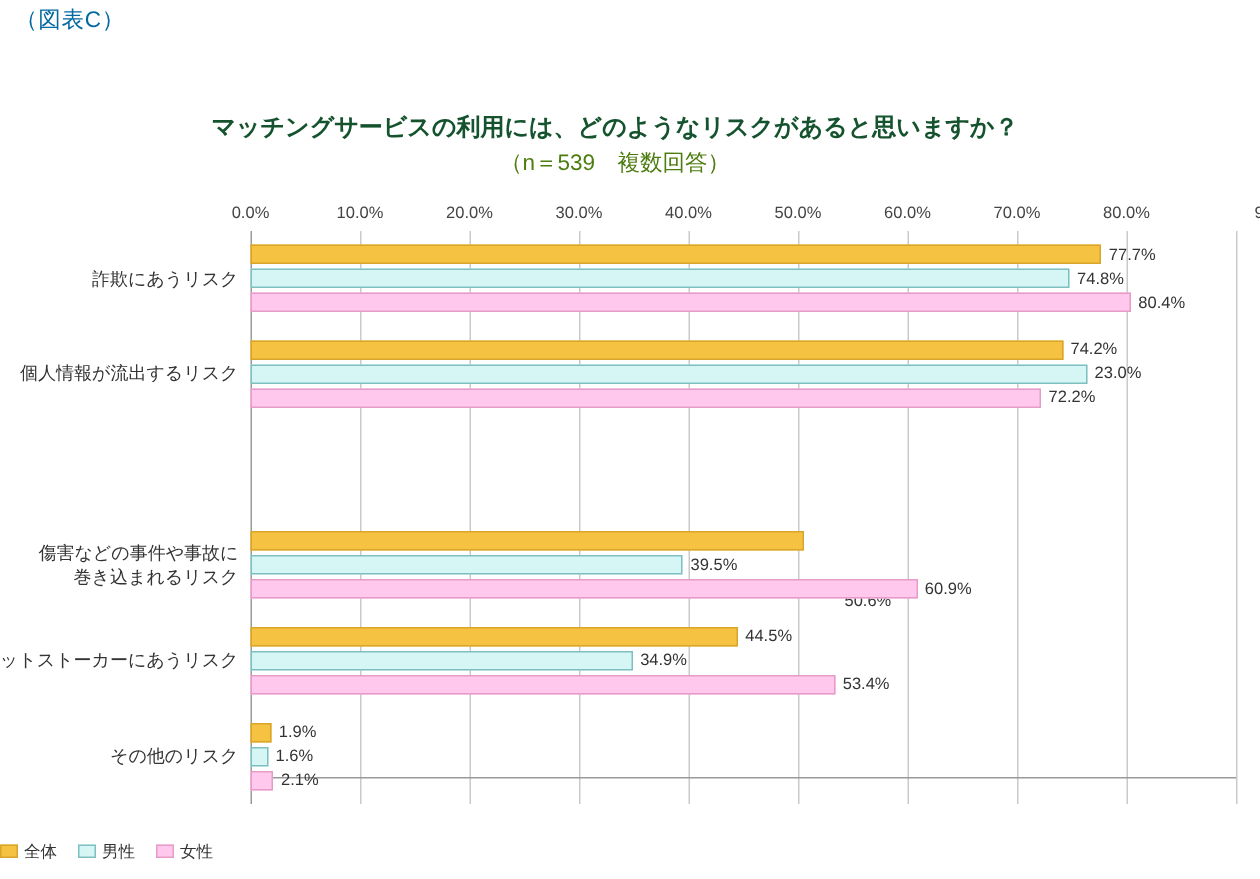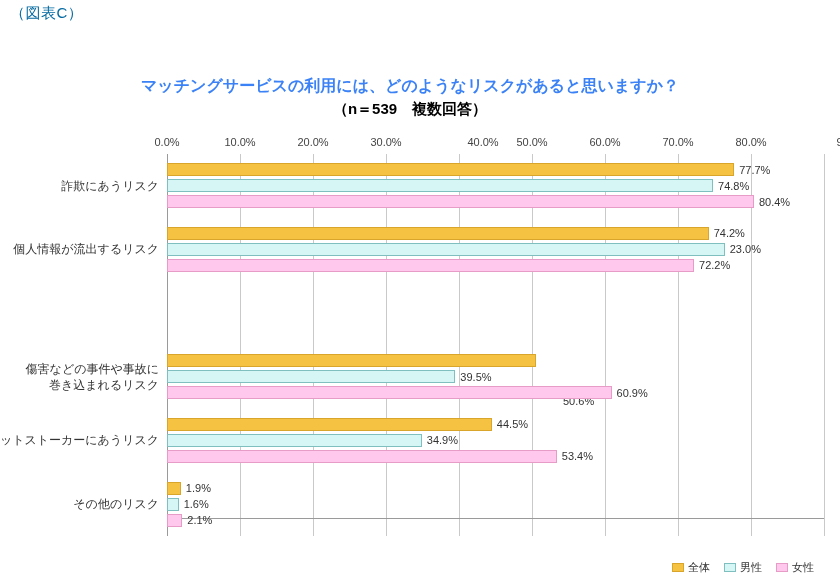--- a/index.html
+++ b/index.html
@@ -27,29 +27,29 @@
     position: absolute;
     left: 0;
     top: 74px;
     width: 840px;
     height: 500px;
   }
   #chart-title {
     text-align: center;
     font-size: 16px;
     font-weight: bold;
-    color: #3b82f6;
+    color: #14532d;
     line-height: 1.5;
     padding-right: 20px;
   }
   #chart-subtitle {
     text-align: center;
     font-size: 15px;
-    font-weight: bold;
-    color: #000000;
+    font-weight: normal;
+    color: #4d7c0f;
     line-height: 1.4;
     padding-right: 20px;
   }
   
   .plot-wrap {
     position: absolute;
     left: 0;
     top: 62px;
     width: 840px;
     height: 420px;
@@ -136,21 +136,21 @@
     color: #333333;
     white-space: nowrap;
     transform: translateY(-50%);
   }
   .legend {
     position: absolute;
     left: 0;
     top: 486px;
     width: 840px;
     display: flex;
-    justify-content: flex-end;
+    justify-content: flex-start;
     align-items: center;
     gap: 14px;
     padding-right: 26px;
     box-sizing: border-box;
   }
   .legend-item {
     display: flex;
     align-items: center;
     gap: 4px;
     font-size: 11px;
@@ -175,21 +175,21 @@
 <div id="chart-area">
   <div id="chart-title">マッチングサービスの利用には、どのようなリスクがあると思いますか？</div>
   <div id="chart-subtitle">（n＝539　複数回答）</div>
 
   <div class="plot-wrap">
     <div class="axis-labels" id="axis-labels">
         <div class="axis-label" style="left: 167px;">0.0%</div>
         <div class="axis-label" style="left: 240px;">10.0%</div>
         <div class="axis-label" style="left: 313px;">20.0%</div>
         <div class="axis-label" style="left: 386px;">30.0%</div>
-        <div class="axis-label" style="left: 459px; margin-left: 24px;">40.0%</div>
+        <div class="axis-label" style="left: 459px;">40.0%</div>
         <div class="axis-label" style="left: 532px;">50.0%</div>
         <div class="axis-label" style="left: 605px;">60.0%</div>
         <div class="axis-label" style="left: 678px;">70.0%</div>
         <div class="axis-label" style="left: 751px;">80.0%</div>
         <div class="axis-label" style="left: 852px;">90.0%</div>
       </div>
     <div class="grid-layer" id="grid-layer">
         <div class="gridline axis0" style="left: 167px;"></div>
         <div class="gridline" style="left: 240px;"></div>
         <div class="gridline" style="left: 313px;"></div>

